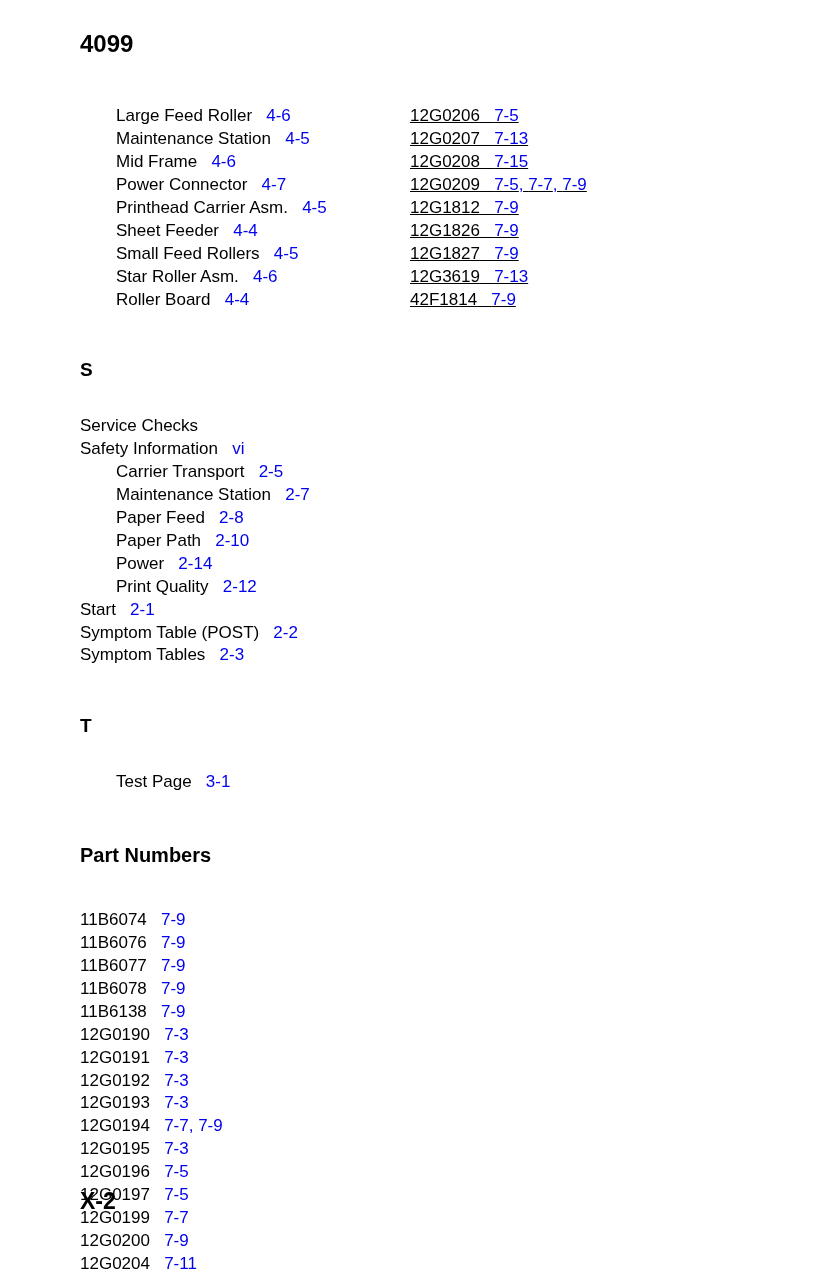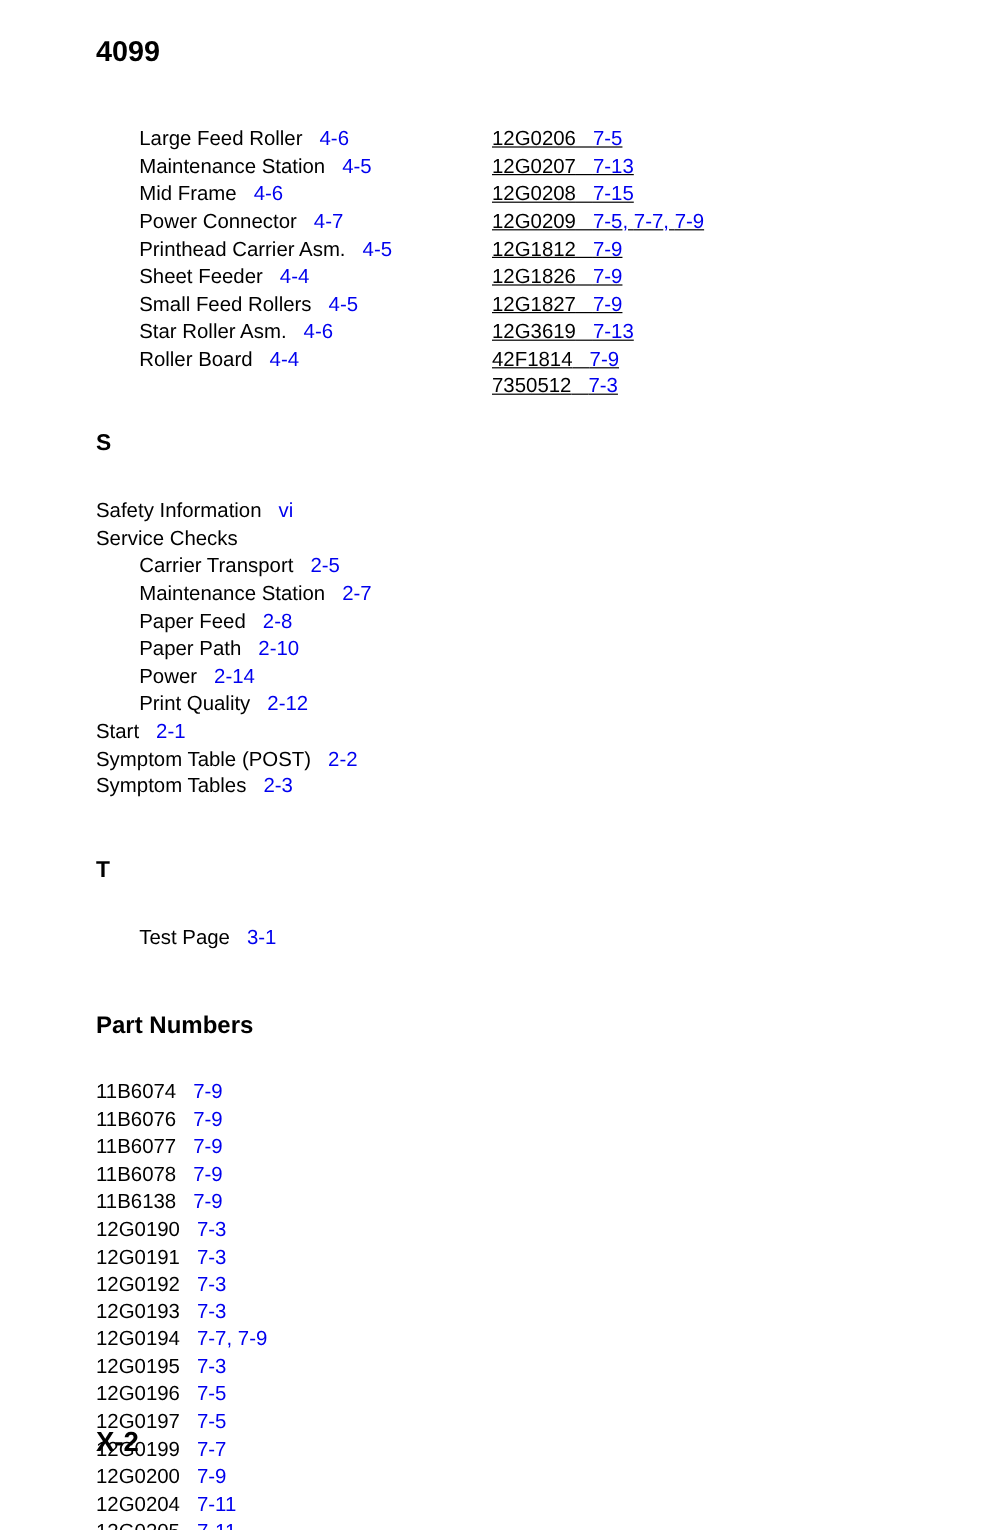--- a/index.html
+++ b/index.html
@@ -40,21 +40,21 @@
   .letter {
     font-weight: bold;
     font-size: 19px;
     margin-top: 22px;
     margin-bottom: 8px;
   }
   .section-head {
     font-weight: bold;
     font-size: 20px;
     margin-top: 24px;
-    margin-bottom: 6px;
+    margin-bottom: 16px;
   }
   .footer {
     position: absolute;
     bottom: 58px;
     left: 80px;
     font-weight: bold;
     font-size: 23px;
   }
 </style>
 </head>
@@ -70,22 +70,22 @@
         <div class="entry sub"><span>Mid Frame</span>&nbsp;&nbsp;&nbsp;<span class="link">4-6</span></div>
         <div class="entry sub"><span>Power Connector</span>&nbsp;&nbsp;&nbsp;<span class="link">4-7</span></div>
         <div class="entry sub"><span>Printhead Carrier Asm.</span>&nbsp;&nbsp;&nbsp;<span class="link">4-5</span></div>
         <div class="entry sub"><span>Sheet Feeder</span>&nbsp;&nbsp;&nbsp;<span class="link">4-4</span></div>
         <div class="entry sub"><span>Small Feed Rollers</span>&nbsp;&nbsp;&nbsp;<span class="link">4-5</span></div>
         <div class="entry sub"><span>Star Roller Asm.</span>&nbsp;&nbsp;&nbsp;<span class="link">4-6</span></div>
         <div class="entry sub"><span>Roller Board</span>&nbsp;&nbsp;&nbsp;<span class="link">4-4</span></div>
       </div>
     <div class="letter">S</div>
     <div id="s-items">
+        <div class="entry"><span>Service Checks</span></div>
         <div class="entry"><span>Safety Information</span>&nbsp;&nbsp;&nbsp;<span class="link">vi</span></div>
-        <div class="entry"><span>Service Checks</span></div>
         <div class="entry sub"><span>Carrier Transport</span>&nbsp;&nbsp;&nbsp;<span class="link">2-5</span></div>
         <div class="entry sub"><span>Maintenance Station</span>&nbsp;&nbsp;&nbsp;<span class="link">2-7</span></div>
         <div class="entry sub"><span>Paper Feed</span>&nbsp;&nbsp;&nbsp;<span class="link">2-8</span></div>
         <div class="entry sub"><span>Paper Path</span>&nbsp;&nbsp;&nbsp;<span class="link">2-10</span></div>
         <div class="entry sub"><span>Power</span>&nbsp;&nbsp;&nbsp;<span class="link">2-14</span></div>
         <div class="entry sub"><span>Print Quality</span>&nbsp;&nbsp;&nbsp;<span class="link">2-12</span></div>
         <div class="entry"><span>Start</span>&nbsp;&nbsp;&nbsp;<span class="link">2-1</span></div>
         <div class="entry"><span>Symptom Table (POST)</span>&nbsp;&nbsp;&nbsp;<span class="link">2-2</span></div>
         <div class="entry"><span>Symptom Tables</span>&nbsp;&nbsp;&nbsp;<span class="link">2-3</span></div>
       </div>
@@ -118,18 +118,17 @@
     <div id="right-items">
         <div class="entry"><span>12G0206</span>&nbsp;&nbsp;&nbsp;<span class="link">7-5</span></div>
         <div class="entry"><span>12G0207</span>&nbsp;&nbsp;&nbsp;<span class="link">7-13</span></div>
         <div class="entry"><span>12G0208</span>&nbsp;&nbsp;&nbsp;<span class="link">7-15</span></div>
         <div class="entry"><span>12G0209</span>&nbsp;&nbsp;&nbsp;<span class="link">7-5</span><span class="link">, </span><span class="link">7-7</span><span class="link">, </span><span class="link">7-9</span></div>
         <div class="entry"><span>12G1812</span>&nbsp;&nbsp;&nbsp;<span class="link">7-9</span></div>
         <div class="entry"><span>12G1826</span>&nbsp;&nbsp;&nbsp;<span class="link">7-9</span></div>
         <div class="entry"><span>12G1827</span>&nbsp;&nbsp;&nbsp;<span class="link">7-9</span></div>
         <div class="entry"><span>12G3619</span>&nbsp;&nbsp;&nbsp;<span class="link">7-13</span></div>
         <div class="entry"><span>42F1814</span>&nbsp;&nbsp;&nbsp;<span class="link">7-9</span></div>
-        <div class="entry"><span>7350512</span>&nbsp;&nbsp;&nbsp;<span class="link">7-3</span></div>
       </div>
   </div>
 </div>
 
 <div class="footer">X-2</div>
 
 </body></html>

